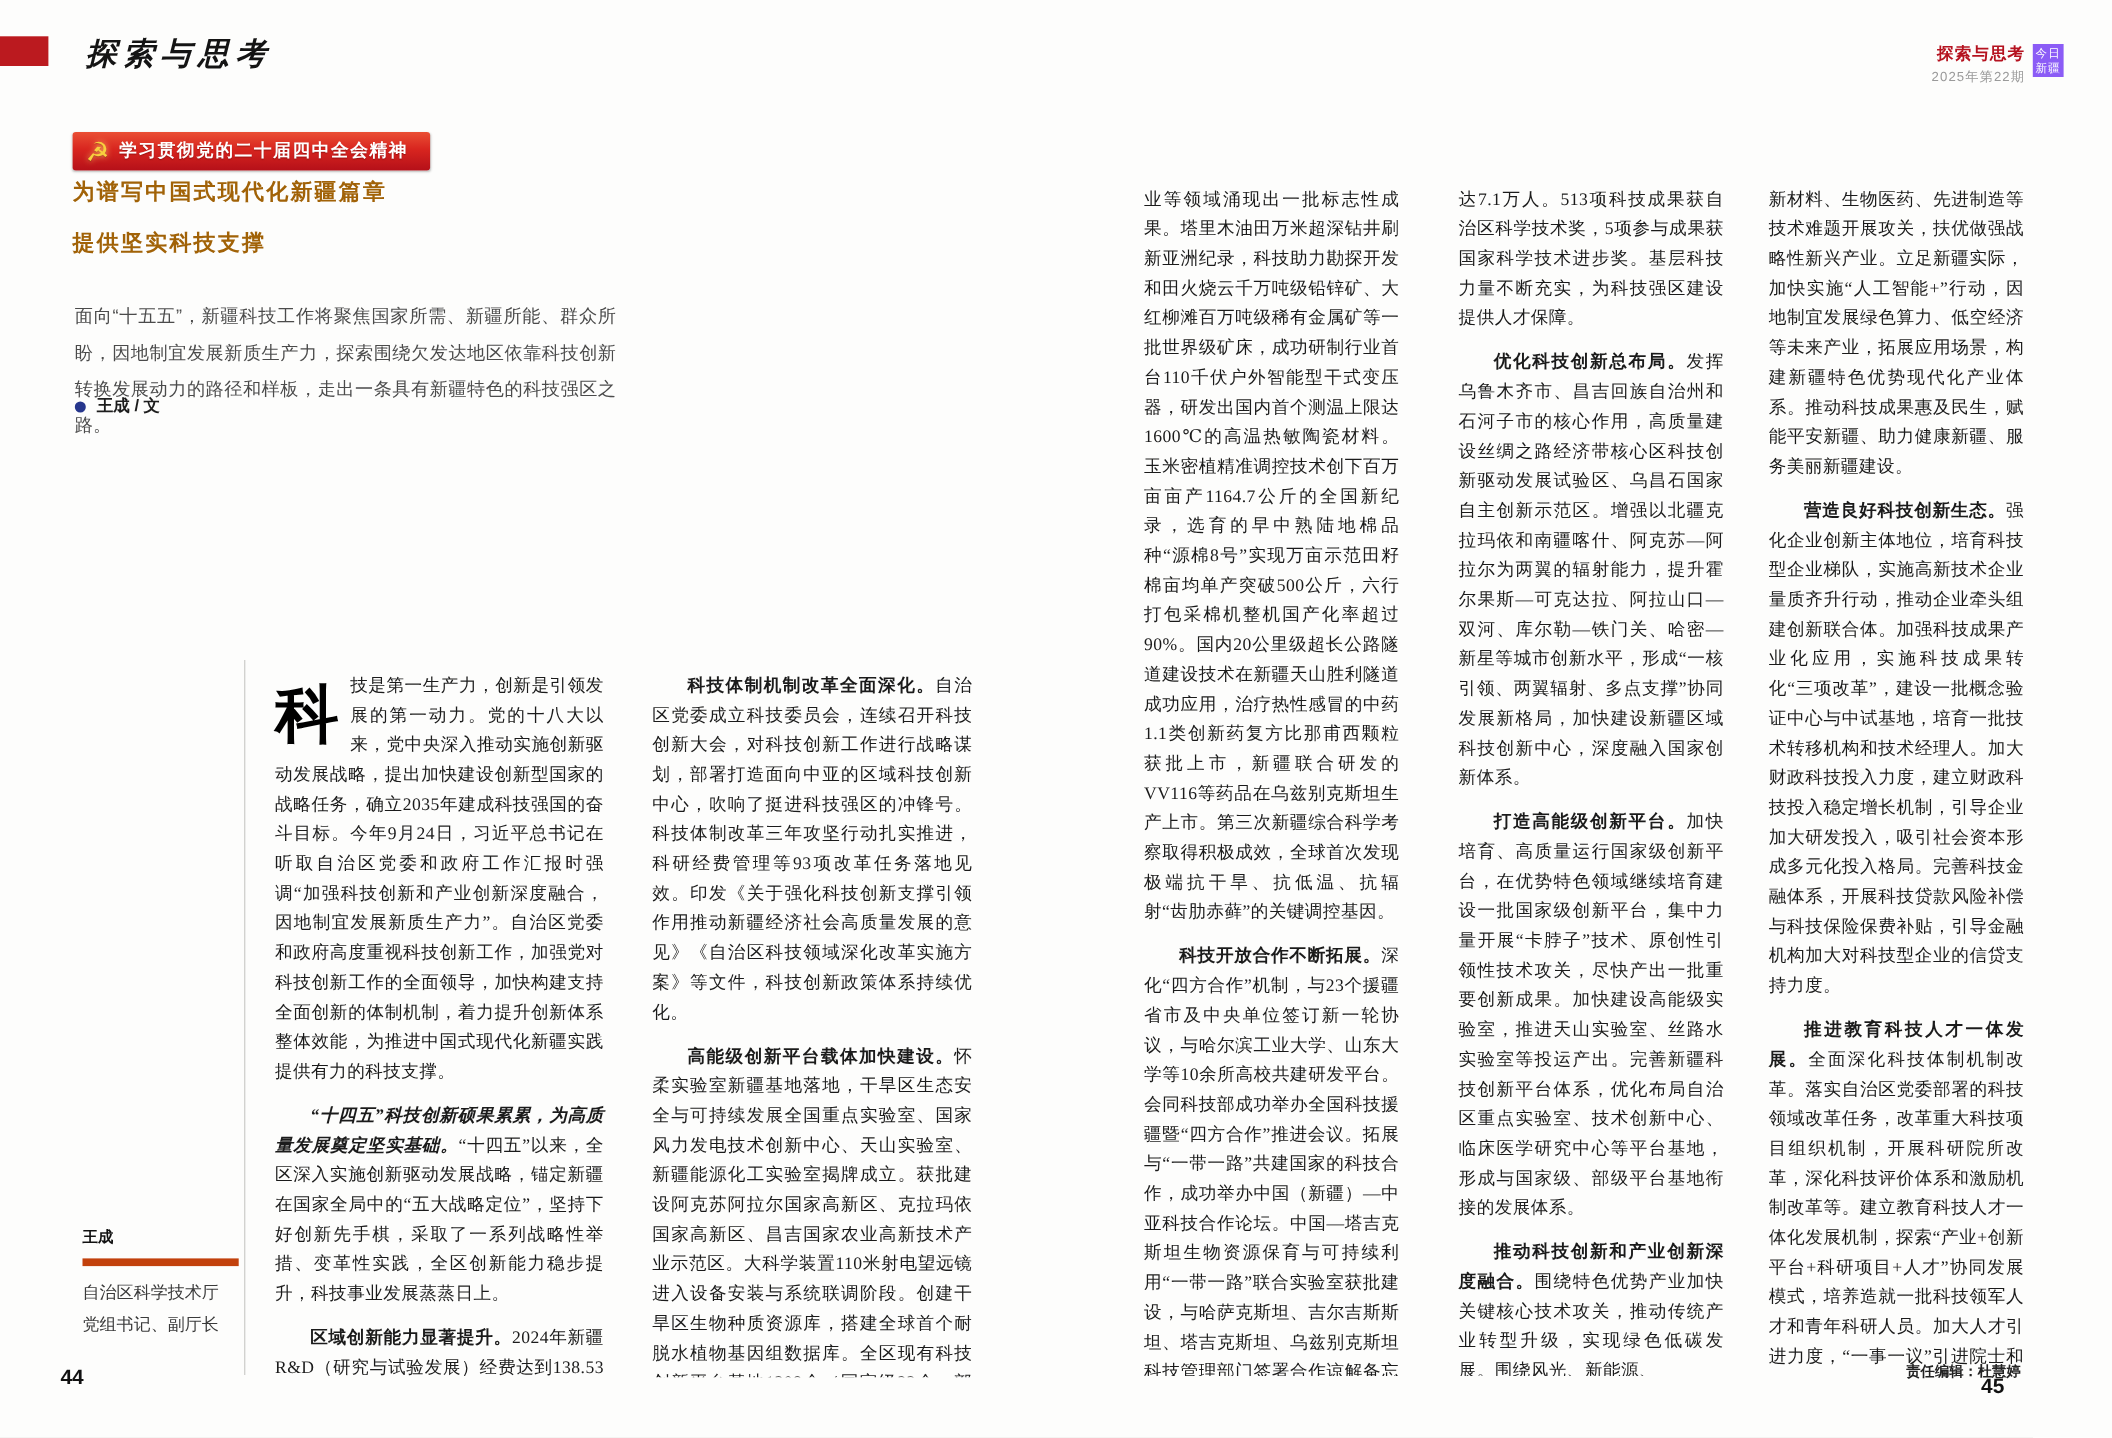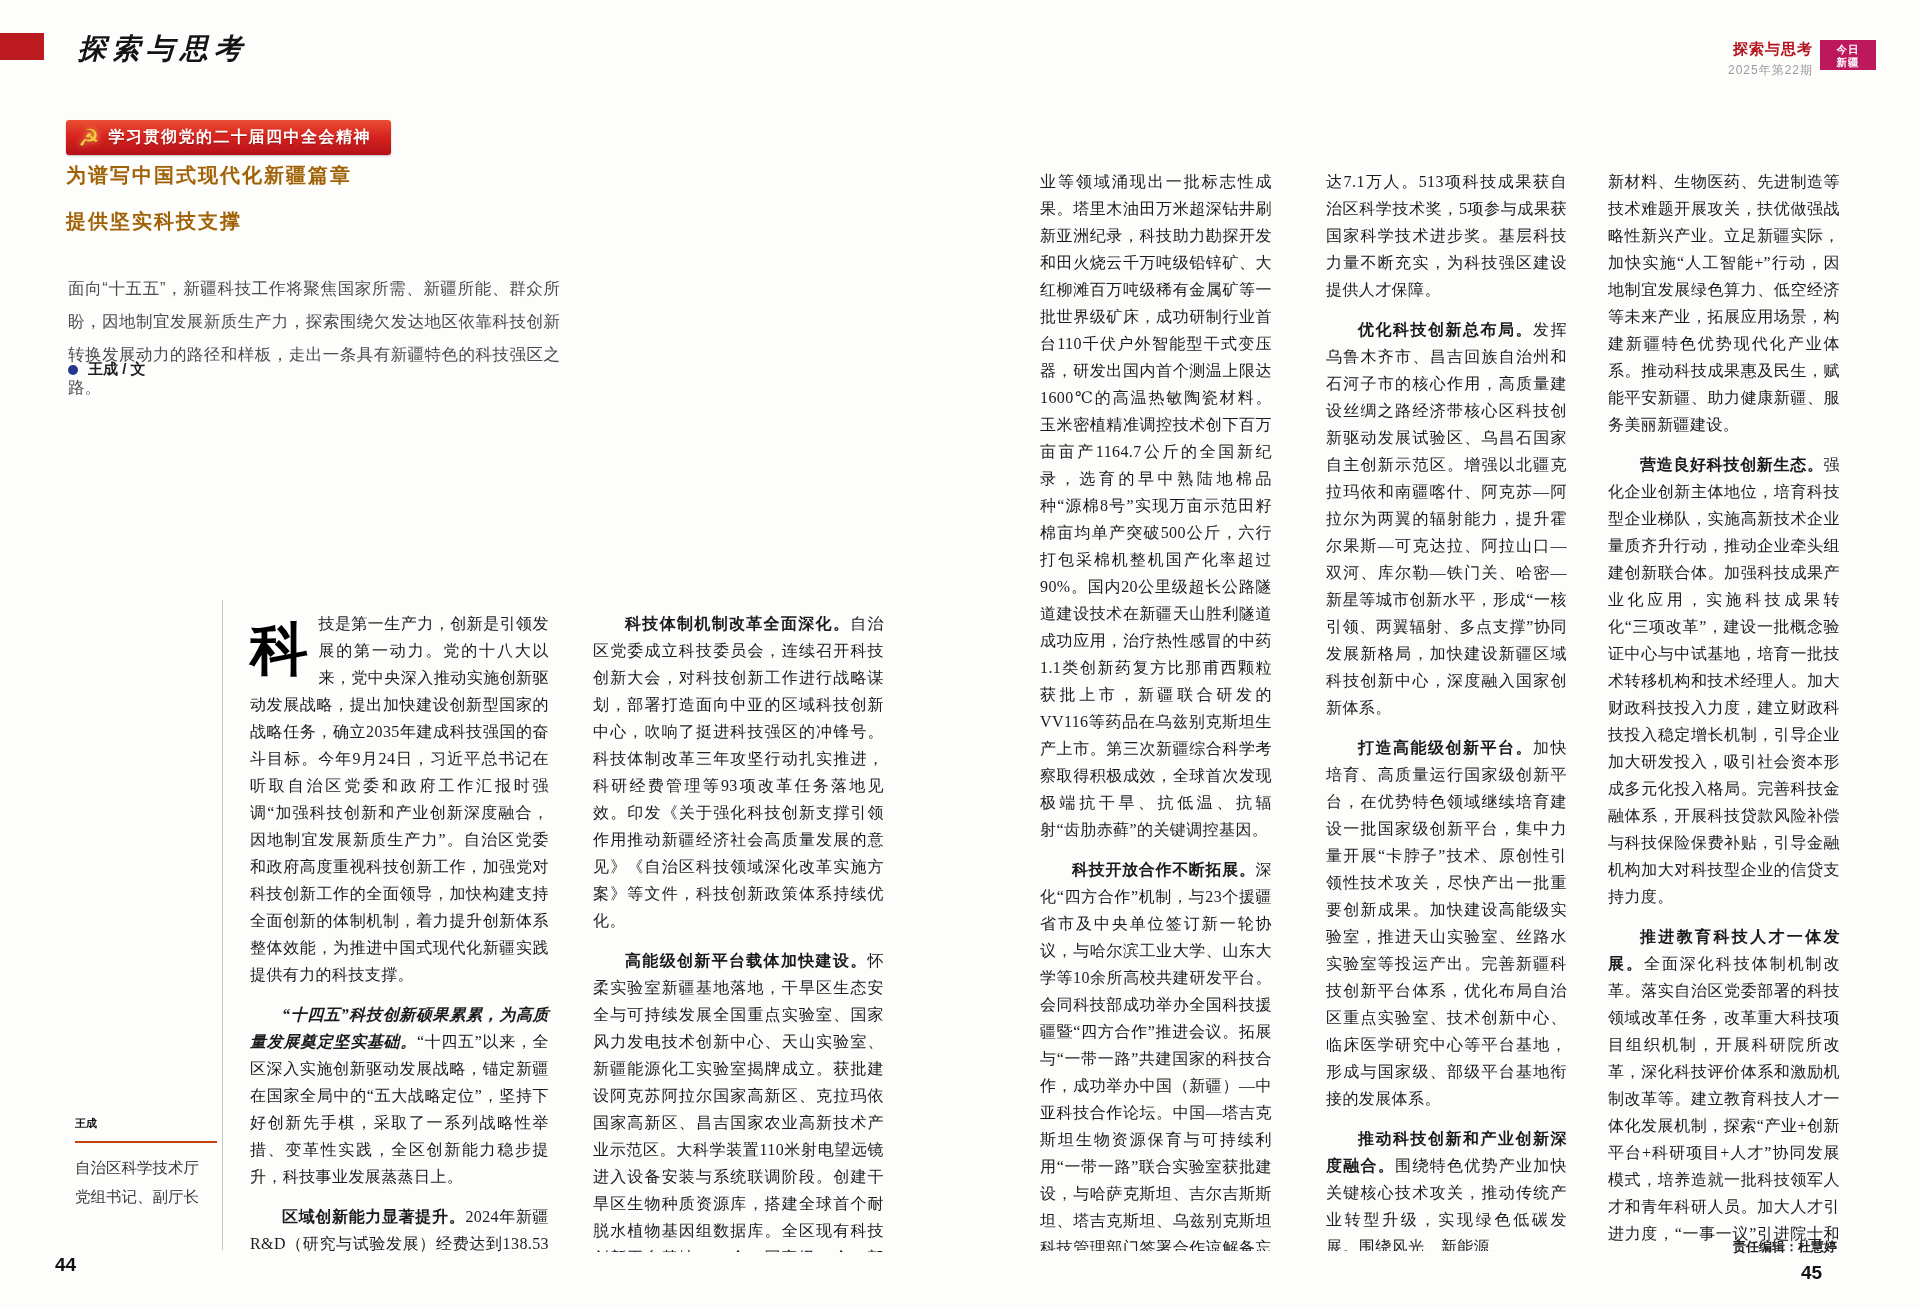--- a/index.html
+++ b/index.html
@@ -9,21 +9,21 @@
   .edge-tab{position:absolute;left:0;top:33px;width:44px;height:27px;background:#bb1a1f;}
   
   .l-header{position:absolute;left:78px;top:30px;font-family:"DejaVu Serif",serif;
             font-style:italic;font-weight:700;font-size:28px;letter-spacing:6px;color:#141414;}
   
   .r-header{position:absolute;right:60px;top:40px;display:flex;align-items:flex-start;gap:7px;
             font-family:"Liberation Sans","DejaVu Sans",sans-serif;}
   .r-header-text{text-align:right;}
   .r-sec{font-size:15px;font-weight:700;color:#b5121f;letter-spacing:1px;}
   .r-issue{font-size:12px;color:#9a9a9a;margin-top:3px;letter-spacing:1px;}
-  .logo{width:56px;height:30px;background:#be185d;color:#fff;font-size:10.5px;font-weight:700;
+  .logo{width:28px;height:30px;background:#8b5cf6;color:#fff;font-size:10.5px;font-weight:400;
         text-align:center;line-height:1.25;padding-top:3px;box-sizing:border-box;letter-spacing:1px;}
   
   .banner{position:absolute;left:66px;top:120px;height:35px;display:inline-flex;align-items:center;
           gap:9px;padding:0 20px 0 12px;border-radius:3px;
           background:linear-gradient(180deg,#ea4f34 0%,#d8251f 45%,#b51019 100%);
           box-shadow:0 1px 2px rgba(0,0,0,.25);}
   .emblem{font-family:"DejaVu Sans",sans-serif;font-size:24px;color:#f8cf3e;
           text-shadow:0 0 6px rgba(255,220,120,.9),0 1px 1px rgba(120,20,0,.6);}
   .banner-text{font-family:Liberation Sans, sans-serif;font-size:16px;font-weight:700;
                color:#fff;letter-spacing:1.5px;text-shadow:0 1px 1px rgba(100,0,0,.5);}
@@ -46,26 +46,26 @@
   .dropcap{float:left;font-weight:700;font-size:58px;line-height:76px;padding:2px 10px 0 0;color:#000;}
   .col-l1{left:237px;top:597px;width:325px;height:655px;}
   .col-l2{left:580px;top:597px;width:317px;height:655px;}
   .col-r1{left:1027px;top:155px;width:258px;height:1096px;}
   .col-r2{left:1313px;top:155px;width:267px;height:1096px;}
   .col-r3{left:1595px;top:155px;width:258px;height:1096px;}
   .vrule{position:absolute;left:222px;top:600px;width:1px;height:650px;background:#c8c8c4;}
   
   .bio{position:absolute;left:75px;top:1116px;width:142px;
        font-family:"Liberation Sans","DejaVu Sans",sans-serif;color:#3a3a3a;}
-  .bio-name{font-size:11px;font-weight:700;color:#111;border-bottom:2px solid #c2410c;
+  .bio-name{font-size:14px;font-weight:700;color:#111;border-bottom:7px solid #c2410c;
             padding-bottom:10px;margin-bottom:10px;}
   .bio-line{font-size:15.5px;line-height:29px;}
   
   .pagenum{position:absolute;font-family:"Liberation Sans","DejaVu Sans",sans-serif;
-           font-size:19px;font-weight:700;color:#111;margin-top:12px;}
+           font-size:19px;font-weight:700;color:#111;}
   .pn-l{left:55px;top:1242px;}
   .pn-r{left:1801px;top:1250px;}
   .credit{position:absolute;left:1733px;top:1238px;font-family:"Liberation Sans","DejaVu Sans",sans-serif;
           font-size:13px;font-weight:700;color:#222;}
 </style>
 </head>
 <body>
 
 <div class="spread">
 

